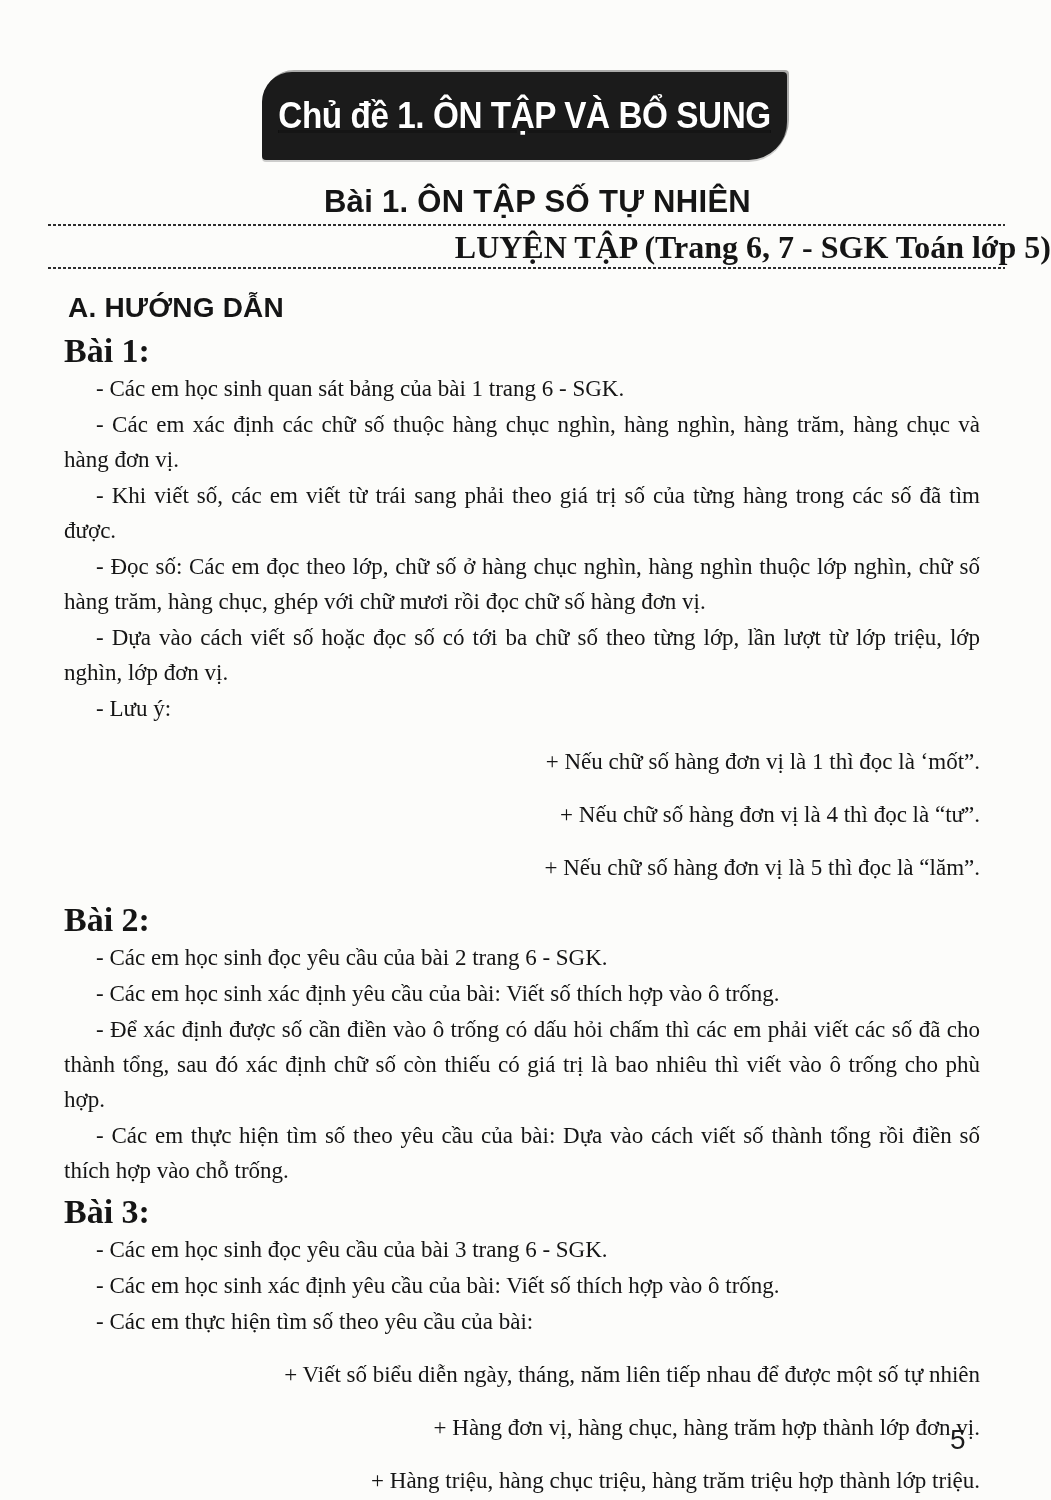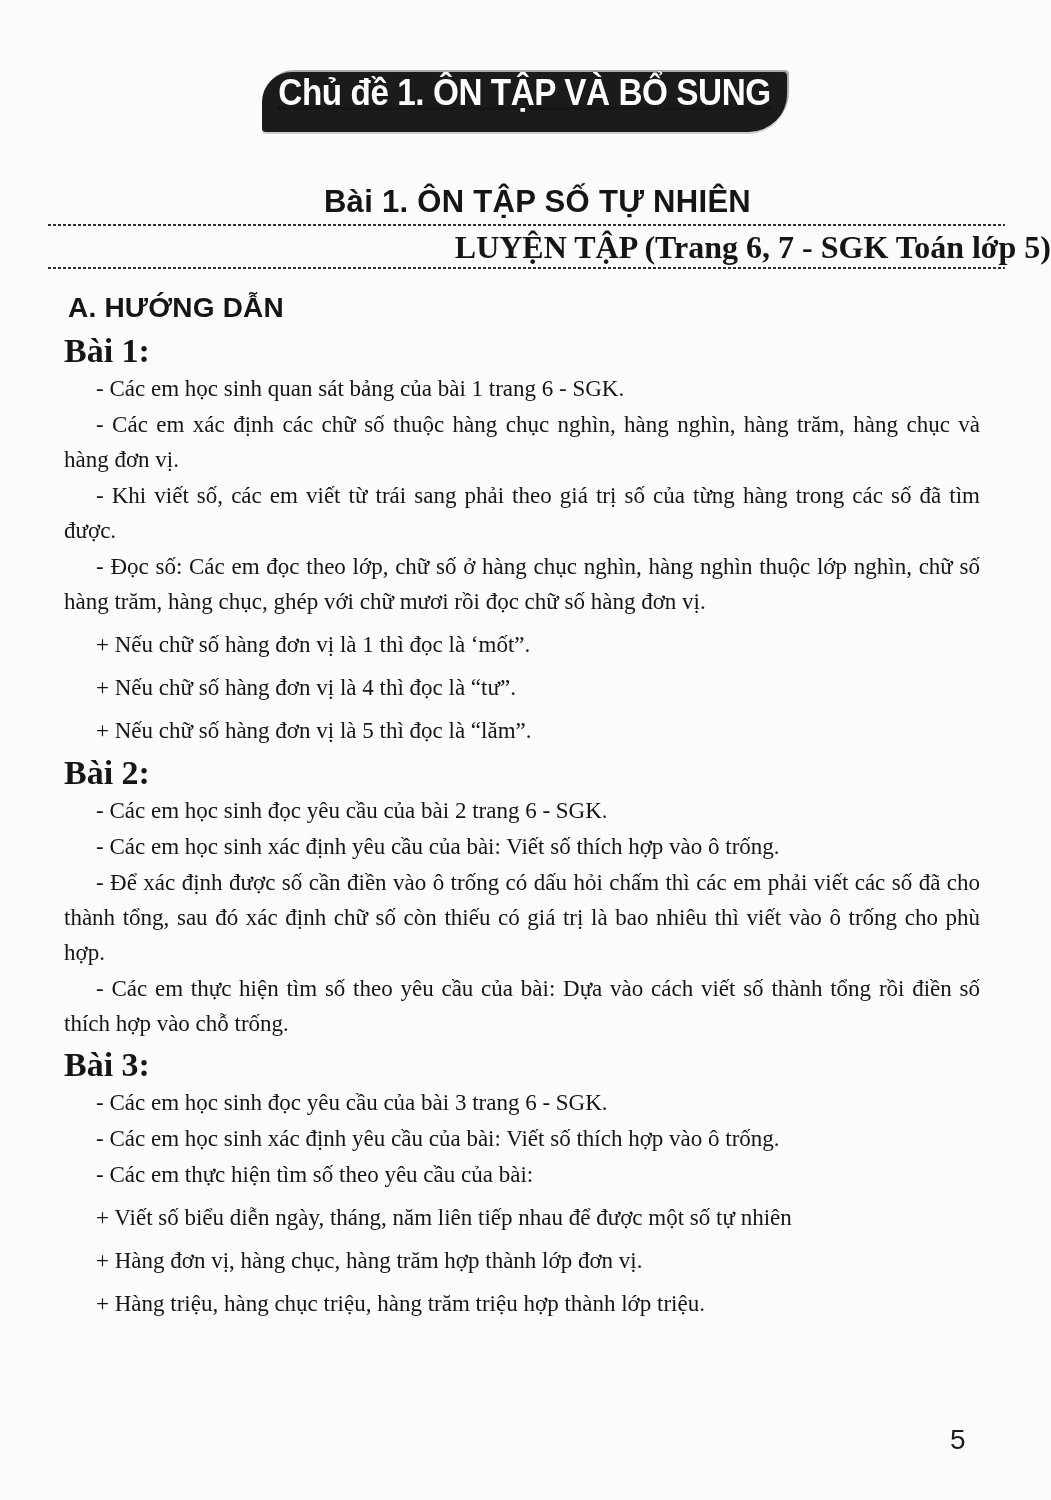--- a/index.html
+++ b/index.html
@@ -12,24 +12,24 @@
     color: #151515;
     font-family: "Liberation Serif", serif;
     overflow: hidden;
     box-shadow: 0 0 6px rgba(0,0,0,.25);
   }
 
   
   .banner {
     position: absolute;
     left: 262px; top: 72px;
-    width: 525px; height: 60px;
+    width: 525px; height: 88px;
     background: #1b1b1b;
     border-radius: 30px 4px 38px 4px;
-    display: flex; align-items: flex-start; justify-content: center;
+    display: flex; align-items: center; justify-content: center;
     box-shadow: 2px -2px 0 rgba(20,20,20,.35), 0 2px 0 rgba(20,20,20,.2);
     text-decoration: underline;
   }
   .banner .banner-text {
     color: #ffffff;
     font-family: "Liberation Sans", sans-serif;
     font-weight: bold;
     font-size: 37px;
     letter-spacing: -0.5px;
     white-space: nowrap;
@@ -90,22 +90,22 @@
     line-height: 34px;
   }
   .para {
     margin: 1px 0;
     font-size: 23px;
     line-height: 35px;
     text-align: justify;
     text-indent: 32px;
   }
   .para.plus {
-    text-align: left;
-    margin: 8px 0;
+    text-align: right;
+    margin: 18px 0;
   }
 
   .page-number {
     position: absolute;
     top: 1424px;
     left: 950px;
     font-family: "Liberation Sans", sans-serif;
     font-size: 28px;
     color: #1c1c1c;
   }
@@ -128,20 +128,22 @@
   <div class="content">
 
     <h3 class="section-heading">A. HƯỚNG DẪN</h3>
 
     <div class="exercise">
       <div class="exercise-label">Bài 1:</div>
       <p class="para">- Các em học sinh quan sát bảng của bài 1 trang 6 - SGK.</p>
       <p class="para">- Các em xác định các chữ số thuộc hàng chục nghìn, hàng nghìn, hàng trăm, hàng chục và hàng đơn vị.</p>
       <p class="para">- Khi viết số, các em viết từ trái sang phải theo giá trị số của từng hàng trong các số đã tìm được.</p>
       <p class="para">- Đọc số: Các em đọc theo lớp, chữ số ở hàng chục nghìn, hàng nghìn thuộc lớp nghìn, chữ số hàng trăm, hàng chục, ghép với chữ mươi rồi đọc chữ số hàng đơn vị.</p>
+      <p class="para">- Dựa vào cách viết số hoặc đọc số có tới ba chữ số theo từng lớp, lần lượt từ lớp triệu, lớp nghìn, lớp đơn vị.</p>
+      <p class="para">- Lưu ý:</p>
       <p class="para plus">+ Nếu chữ số hàng đơn vị là 1 thì đọc là ‘mốt”.</p>
       <p class="para plus">+ Nếu chữ số hàng đơn vị là 4 thì đọc là “tư”.</p>
       <p class="para plus">+ Nếu chữ số hàng đơn vị là 5 thì đọc là “lăm”.</p>
     </div>
 
     <div class="exercise">
       <div class="exercise-label">Bài 2:</div>
       <p class="para">- Các em học sinh đọc yêu cầu của bài 2 trang 6 - SGK.</p>
       <p class="para">- Các em học sinh xác định yêu cầu của bài: Viết số thích hợp vào ô trống.</p>
       <p class="para">- Để xác định được số cần điền vào ô trống có dấu hỏi chấm thì các em phải viết các số đã cho thành tổng, sau đó xác định chữ số còn thiếu có giá trị là bao nhiêu thì viết vào ô trống cho phù hợp.</p>

